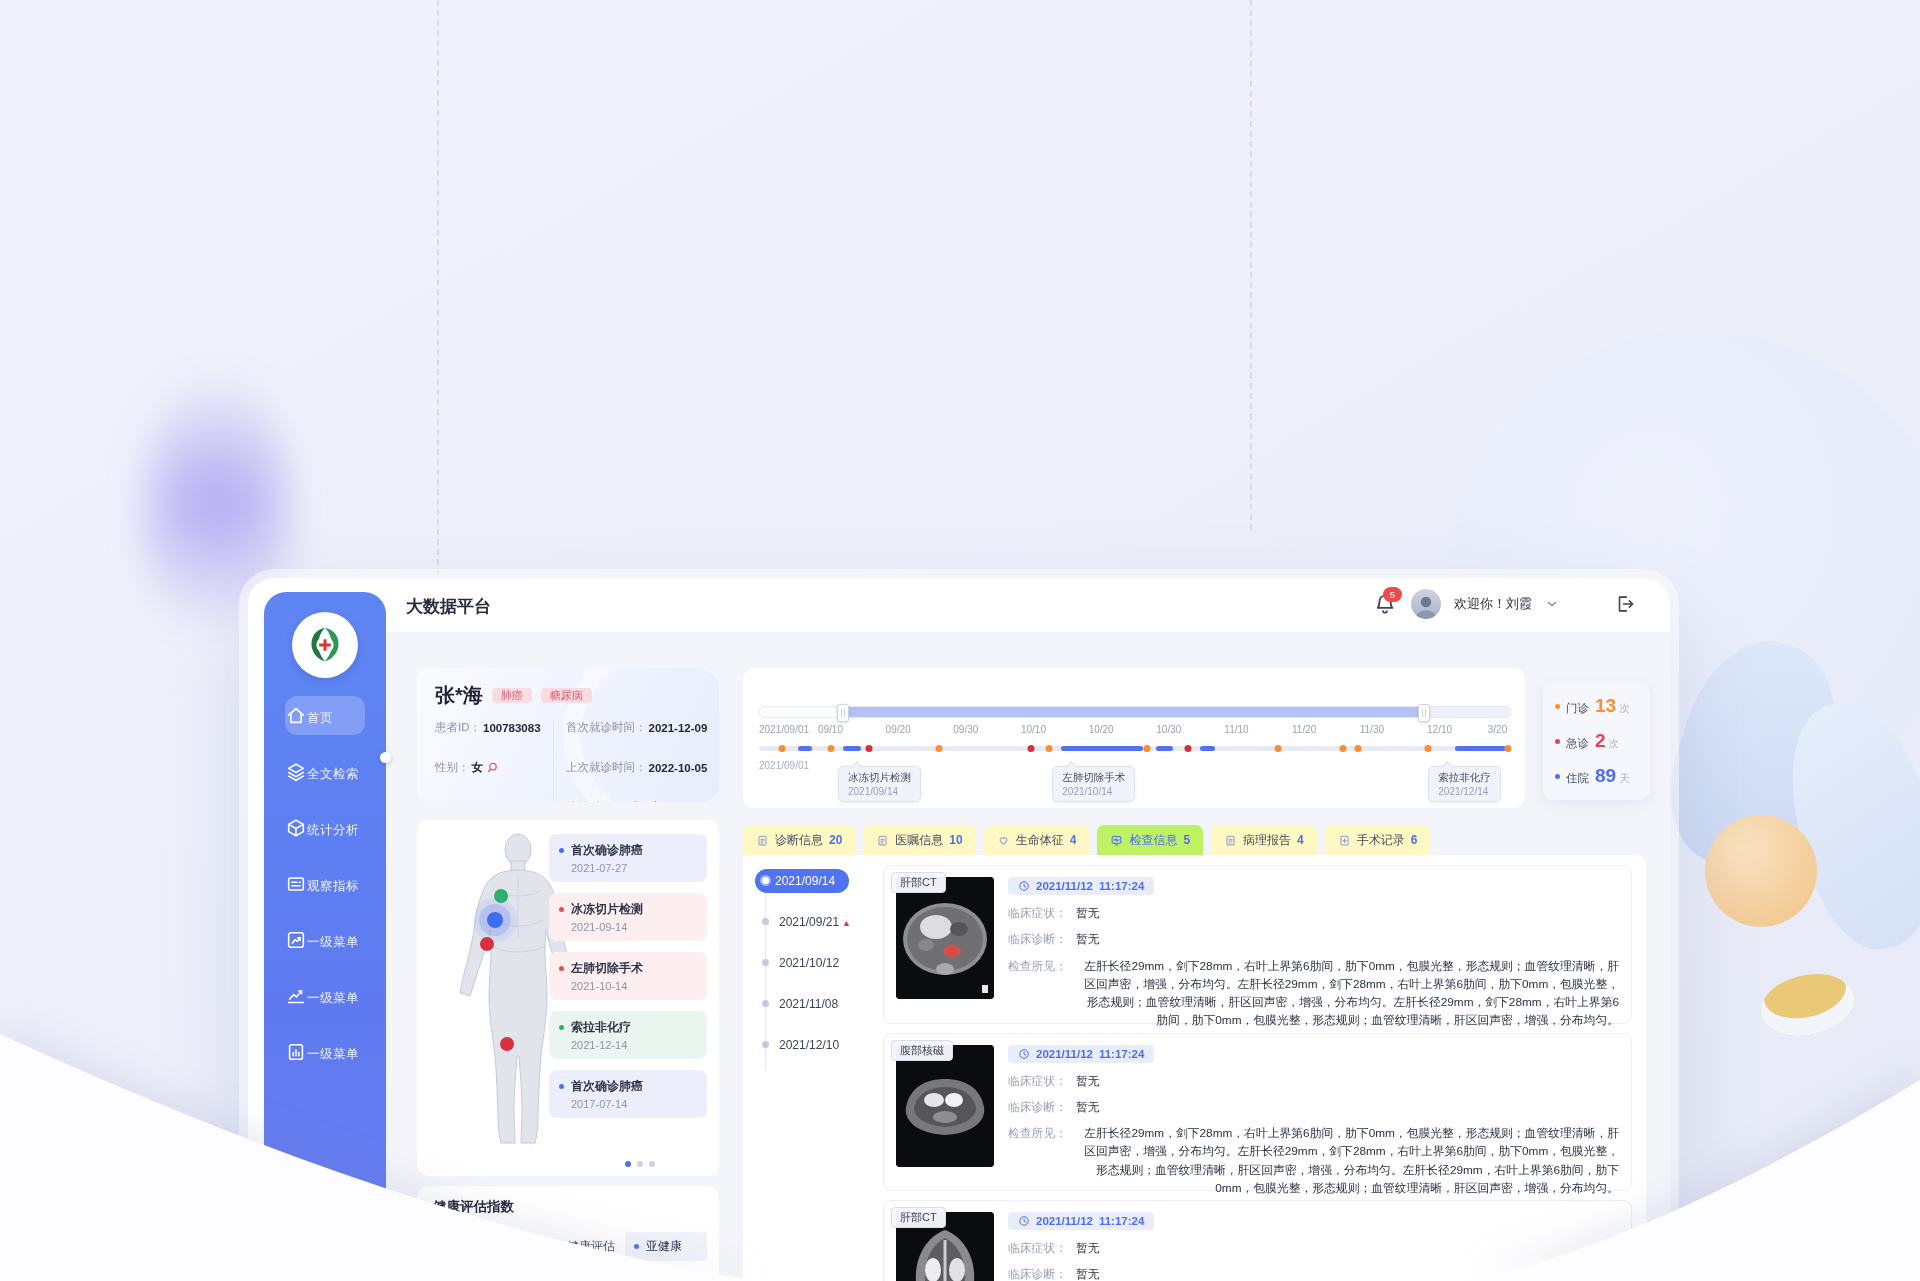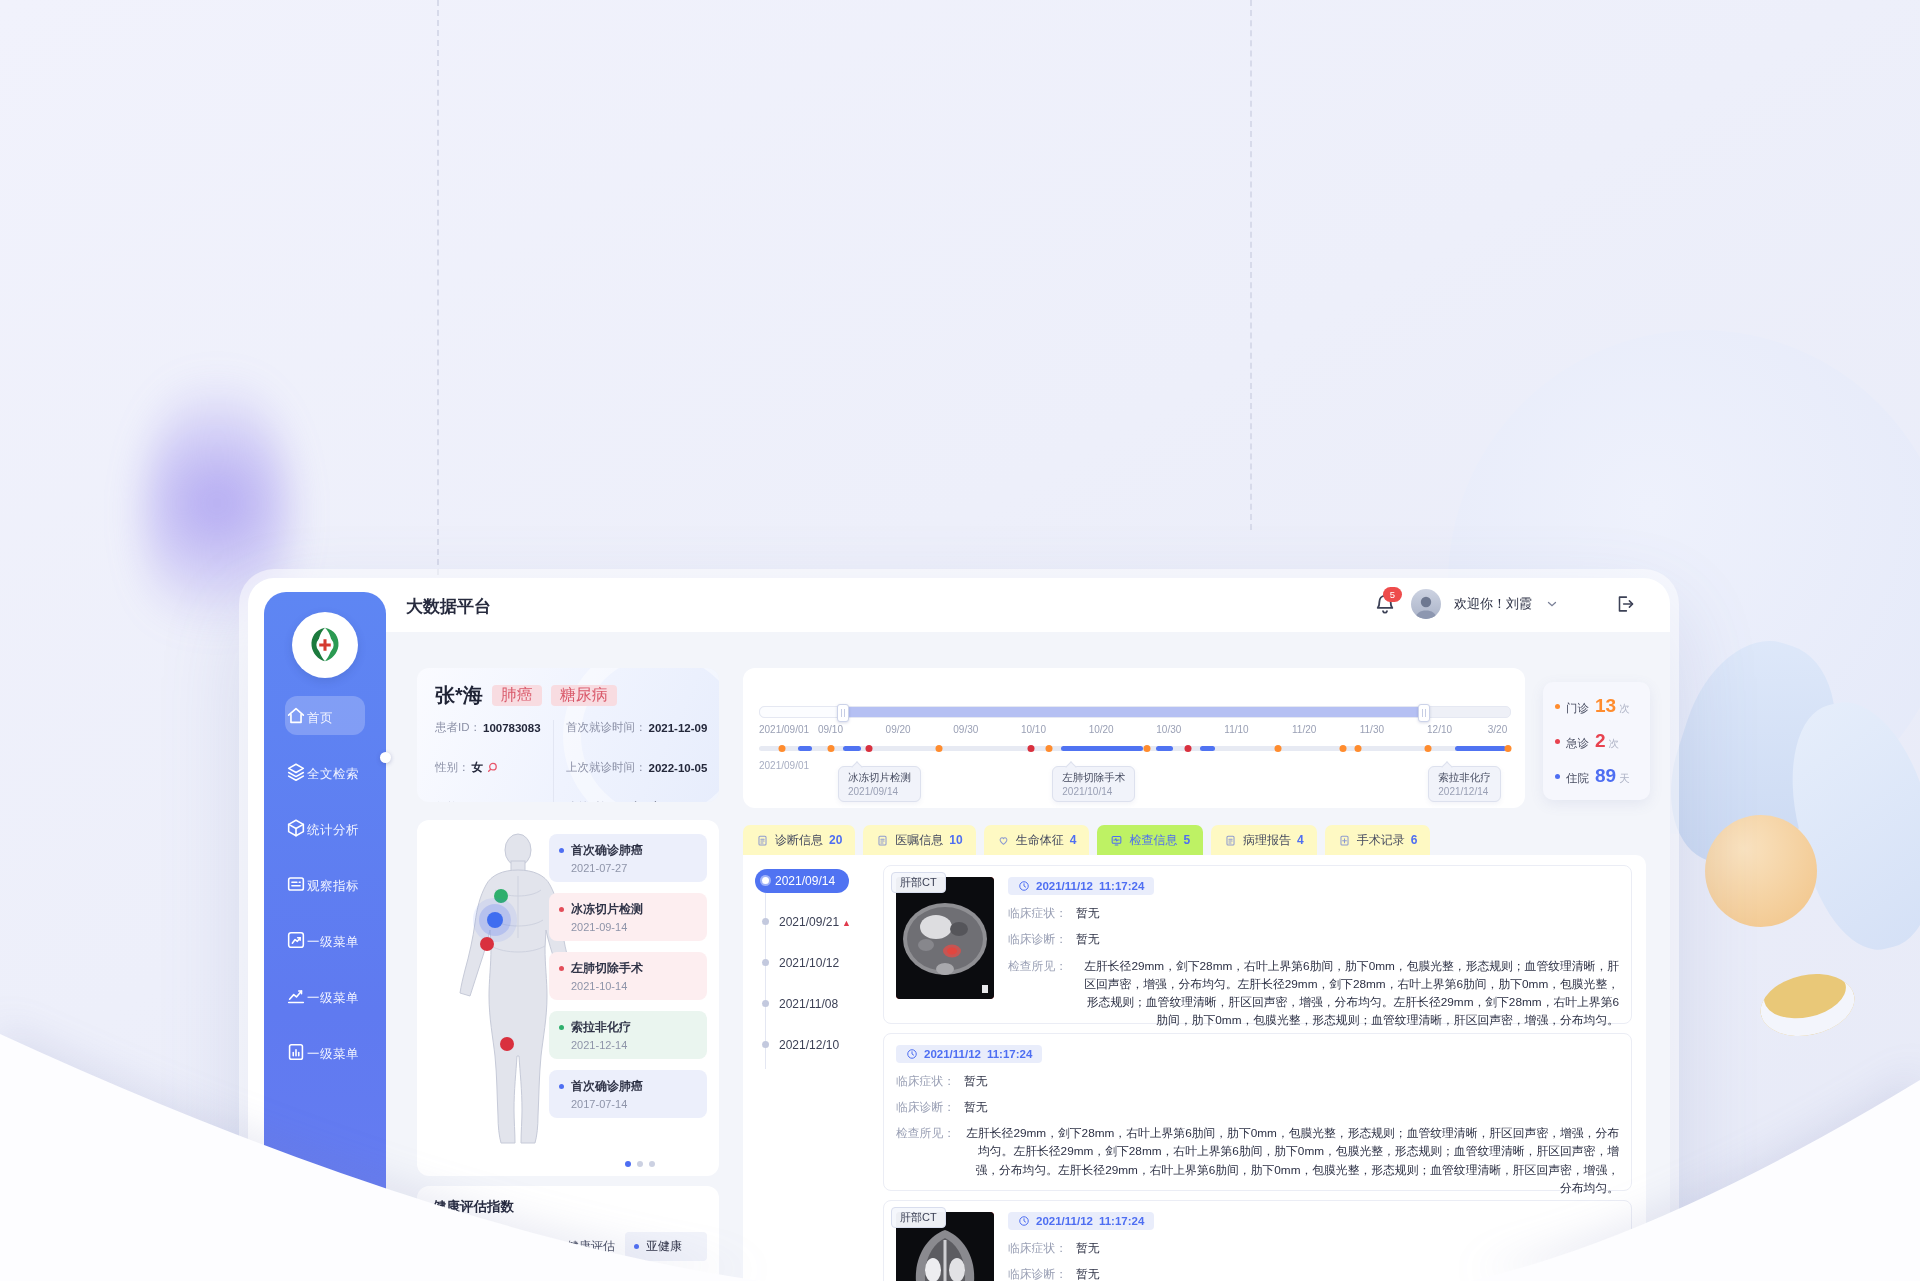--- a/index.html
+++ b/index.html
@@ -47,21 +47,21 @@
   .side-label{margin-top:5px;font-size:12.5px;color:#f2f4ff;letter-spacing:.5px;}
   
   .card{position:absolute;background:#fff;border-radius:12px;}
   
   .patient{left:169px;top:90px;width:302px;height:134px;overflow:hidden;
     background:linear-gradient(115deg,#fafbff 0%,#eff3fe 55%,#e7edfc 100%);}
   .patient::after{content:"";position:absolute;right:-40px;top:-30px;width:160px;height:160px;border-radius:50%;
     border:18px solid rgba(255,255,255,.55);opacity:.8;}
   .p-name-row{position:absolute;left:18px;top:14px;display:flex;align-items:center;z-index:2;}
   .p-name{font-size:20px;font-weight:bold;color:#1f2335;}
-  .p-tag{margin-left:9px;font-size:16px;color:#d9596a;background:#f8dce1;border-radius:4px;padding:0 9px;}
+  .p-tag{margin-left:9px;font-size:11px;color:#d9596a;background:#f8dce1;border-radius:4px;padding:0 9px;}
   .p-grid{position:absolute;left:18px;top:52px;right:10px;display:flex;z-index:2;}
   .p-col{display:flex;flex-direction:column;gap:25px;}
   .p-col.left{width:118px;border-right:1px solid #e2e6f3;margin-right:12px;}
   .p-row{font-size:11.5px;color:#8b90a6;display:flex;align-items:center;white-space:nowrap;}
   .p-row b{color:#23273a;font-weight:bold;margin-left:2px;}
   .female-ico{width:13px;height:13px;margin-left:4px;color:#e8566b;}
   
   .tl{left:495px;top:90px;width:782px;height:140px;padding:0;}
   .tl-head{position:absolute;left:16px;right:14px;top:11px;display:flex;align-items:center;}
   .tl-title{font-size:13.5px;font-weight:bold;color:#23273a;}
@@ -502,20 +502,31 @@
                 <span class="r-val">暂无</span>
               </div><div class="r-row">
                 <span class="r-label">临床诊断：</span>
                 <span class="r-val">暂无</span>
               </div><div class="r-row">
                 <span class="r-label">检查所见：</span>
                 <span class="r-val long">左肝长径29mm，剑下28mm，右叶上界第6肋间，肋下0mm，包膜光整，形态规则；血管纹理清晰，肝区回声密，增强，分布均匀。左肝长径29mm，剑下28mm，右叶上界第6肋间，肋下0mm，包膜光整，形态规则；血管纹理清晰，肝区回声密，增强，分布均匀。左肝长径29mm，剑下28mm，右叶上界第6肋间，肋下0mm，包膜光整，形态规则；血管纹理清晰，肝区回声密，增强，分布均匀。</span>
               </div></div>
           </div>
           <div class="report">
+            <div class="thumb">
+              <svg viewBox="0 0 98 122" width="98" height="122">
+                <rect width="98" height="122" fill="#0b0c0f"></rect>
+                <path d="M10 62 C14 42 30 34 49 34 C68 34 84 42 88 62 C90 74 80 88 49 90 C18 88 8 74 10 62 Z" fill="#77777c"></path>
+                <path d="M18 62 C22 48 34 42 49 42 C64 42 76 48 80 62 C81 70 72 80 49 82 C26 80 17 70 18 62 Z" fill="#55555a"></path>
+                <ellipse cx="38" cy="55" rx="10" ry="7" fill="#e6e6e9"></ellipse>
+                <ellipse cx="58" cy="55" rx="9" ry="7" fill="#f2f2f4"></ellipse>
+                <ellipse cx="49" cy="72" rx="12" ry="6" fill="#8d8d92"></ellipse>
+              </svg>
+              <span class="thumb-badge">腹部核磁</span>
+            </div>
             <div class="r-body"><span class="time-chip">
                 <span class="clk">
                   <svg viewBox="0 0 24 24" width="12" height="12" fill="none" stroke="currentColor" stroke-width="2">
                     <circle cx="12" cy="12" r="8.5"></circle>
                     <path d="M12 7.5 V12 L15.2 14.2" stroke-linecap="round"></path>
                   </svg>
                 </span>
                 <span>2021/11/12</span>
                 <span>11:17:24</span>
               </span><div class="r-row">

